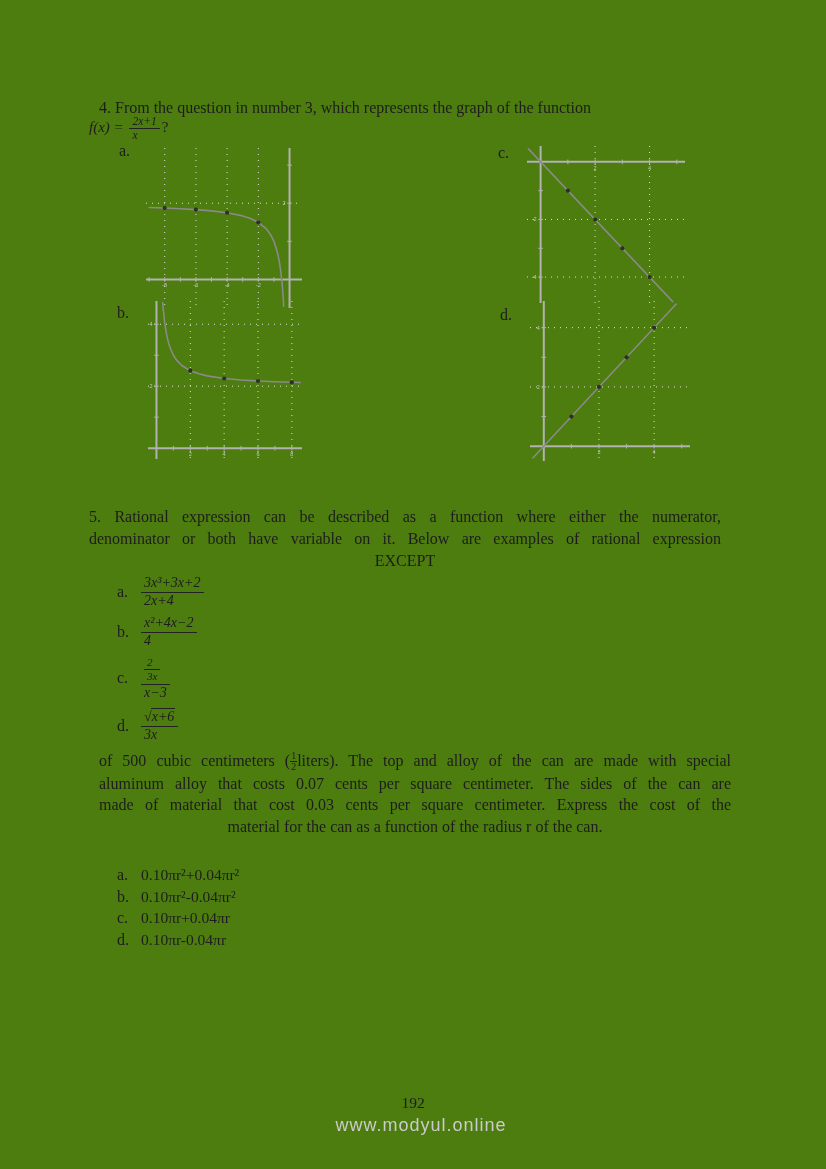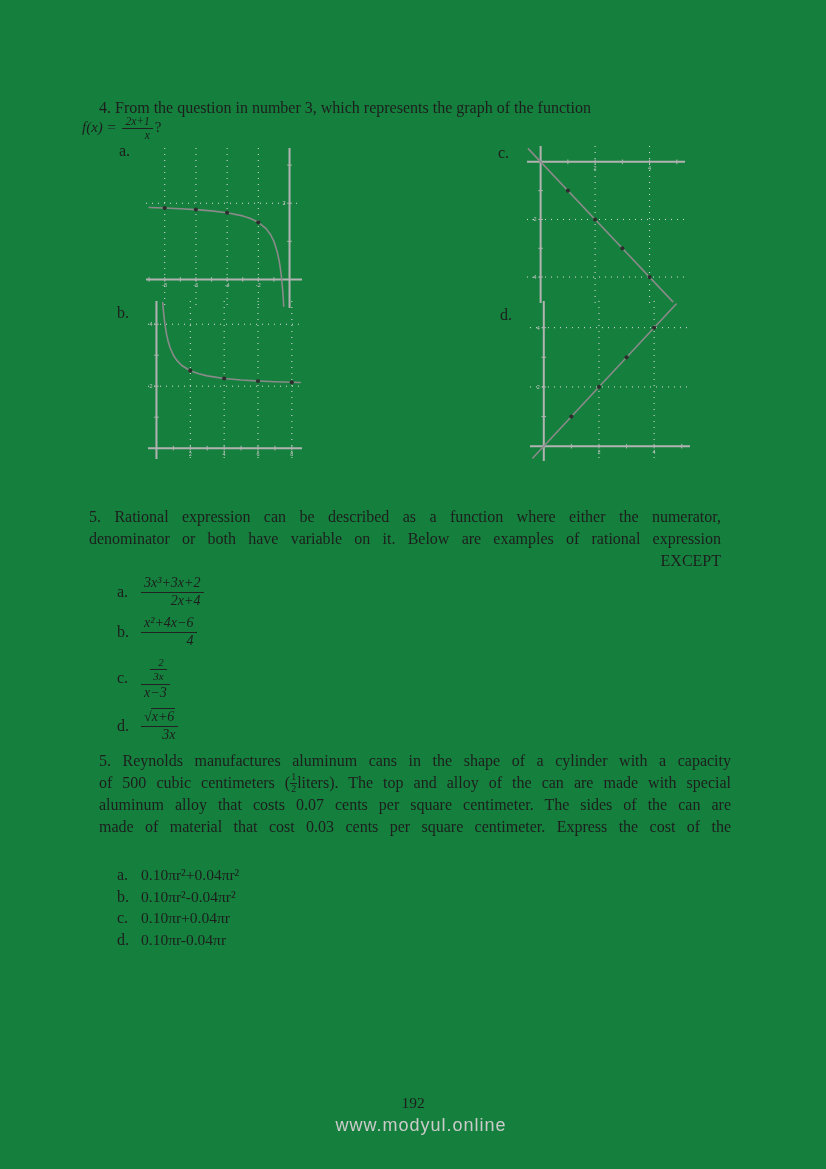--- a/index.html
+++ b/index.html
@@ -1,24 +1,24 @@
 <!DOCTYPE html>
 <html><head>
 <meta charset="utf-8">
 <style>
   html,body{margin:0;padding:0;background:#ffffff;}
-  .page{position:relative;width:826px;height:1169px;background:#15803d;overflow:hidden;
+  .page{position:relative;width:826px;height:1169px;background:#4d7c0f;overflow:hidden;
         font-family:"Liberation Serif", serif;color:#1d1d1d;}
   .abs{position:absolute;}
   .para{font-size:16px;line-height:21.8px;width:632px;}
   .jl{text-align:justify;text-align-last:justify;}
-  .jlast{text-align:right;}
+  .jlast{text-align:center;}
   .mathline{font-size:15px;font-style:italic;}
   
-  .frac{display:inline-block;vertical-align:middle;text-align:right;font-size:14px;line-height:1.15;font-style:italic;}
+  .frac{display:inline-block;vertical-align:middle;text-align:left;font-size:14px;line-height:1.15;font-style:italic;}
   .frac>.num{display:block;border-bottom:1.2px solid #222;padding:0 3px;}
   .frac>.den{display:block;padding:0 3px;}
   .frac.fsmall{font-size:11.5px;margin:0 2px;}
   .frac.inner{font-size:11px;vertical-align:middle;margin:1px 0;}
   .sfrac{display:inline-block;vertical-align:-4px;text-align:center;font-size:10px;line-height:1.05;}
   .sfrac .n{display:block;border-bottom:1px solid #222;padding:0 1px;}
   .sfrac .d{display:block;padding:0 1px;}
   .radsign{font-style:normal;letter-spacing:-1px;}
   .radicand{border-top:1.1px solid #222;padding:0 1px;}
   
@@ -31,21 +31,21 @@
              letter-spacing:1px;font-family:"Liberation Sans", sans-serif;font-weight:300;margin-left:8px;}
   svg{display:block;}
 </style>
 </head>
 <body>
 
 <div class="page">
 
   <div class="abs para" style="left:99px;top:97px">4.  From the question in number 3, which represents the graph of the function</div>
 
-  <div class="abs mathline" style="left:82px;top:115px">
+  <div class="abs mathline" style="left:89px;top:115px">
     <span>f(x) =</span>
     <span class="frac fsmall"><span class="num">2x+1</span><span class="den">x</span></span><span style="font-style:normal">?</span>
   </div>
 
   <div class="abs glabel" style="left:119px;top:142px">a.</div>
   <svg class="abs" style="left:146px;top:148px" width="156" height="160">
       <line x1="18.719999999999988" y1="0" x2="18.719999999999988" y2="160" stroke="#dedede" stroke-width="1" stroke-dasharray="1 5"></line>
       <line x1="49.919999999999995" y1="0" x2="49.919999999999995" y2="160" stroke="#dedede" stroke-width="1" stroke-dasharray="1 5"></line>
       <line x1="81.11999999999999" y1="0" x2="81.11999999999999" y2="160" stroke="#dedede" stroke-width="1" stroke-dasharray="1 5"></line>
       <line x1="112.32" y1="0" x2="112.32" y2="160" stroke="#dedede" stroke-width="1" stroke-dasharray="1 5"></line>
@@ -177,47 +177,47 @@
     <div class="optrow" style="height:40px">
       <span class="olabel">a.</span>
       <span class="frac">
           <span class="num">3x³+3x+2</span>
           <span class="den">2x+4</span>
         </span>
     </div>
     <div class="optrow" style="height:40px">
       <span class="olabel">b.</span>
       <span class="frac">
-          <span class="num">x²+4x−6</span>
+          <span class="num">x²+4x−2</span>
           <span class="den">4</span>
         </span>
     </div>
     <div class="optrow" style="height:52px">
       <span class="olabel">c.</span>
       <span class="frac">
           <span class="num"><span class="frac inner"><span class="num">2</span><span class="den">3x</span></span></span>
           <span class="den">x−3</span>
         </span>
     </div>
     <div class="optrow" style="height:44px">
       <span class="olabel">d.</span>
       <span class="frac">
           <span class="num"><span class="radsign">√</span><span class="radicand">x+6</span></span>
           <span class="den">3x</span>
         </span>
     </div>
   </div>
 
   <div class="abs" style="left:99px;top:750px">
-    <div class="para jl">5. Reynolds manufactures aluminum cans in the shape of a cylinder with a capacity</div>
     <div class="para jl">
       <span>of 500 cubic centimeters (</span><span class="sfrac"><span class="n">1</span><span class="d">2</span></span><span>liters). The top and alloy of the can are made with special</span>
     </div>
     <div class="para jl">aluminum alloy that costs 0.07 cents per square centimeter. The sides of the can are</div>
     <div class="para jl">made of material that cost 0.03 cents per square centimeter. Express the cost of the</div>
+    <div class="para jlast">material for the can as a function of the radius r of the can.</div>
   </div>
 
   <div class="abs" style="left:117px;top:864px">
     <div class="optrow optsimple">
       <span class="olabel">a.</span>
       <span>0.10πr²+0.04πr²</span>
     </div>
     <div class="optrow optsimple">
       <span class="olabel">b.</span>
       <span>0.10πr²-0.04πr²</span>

